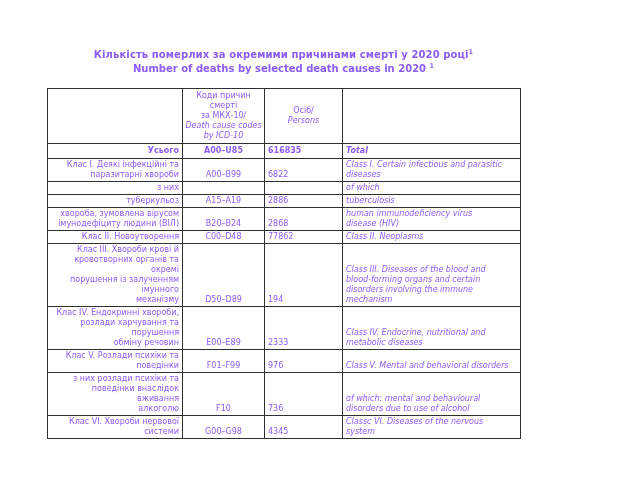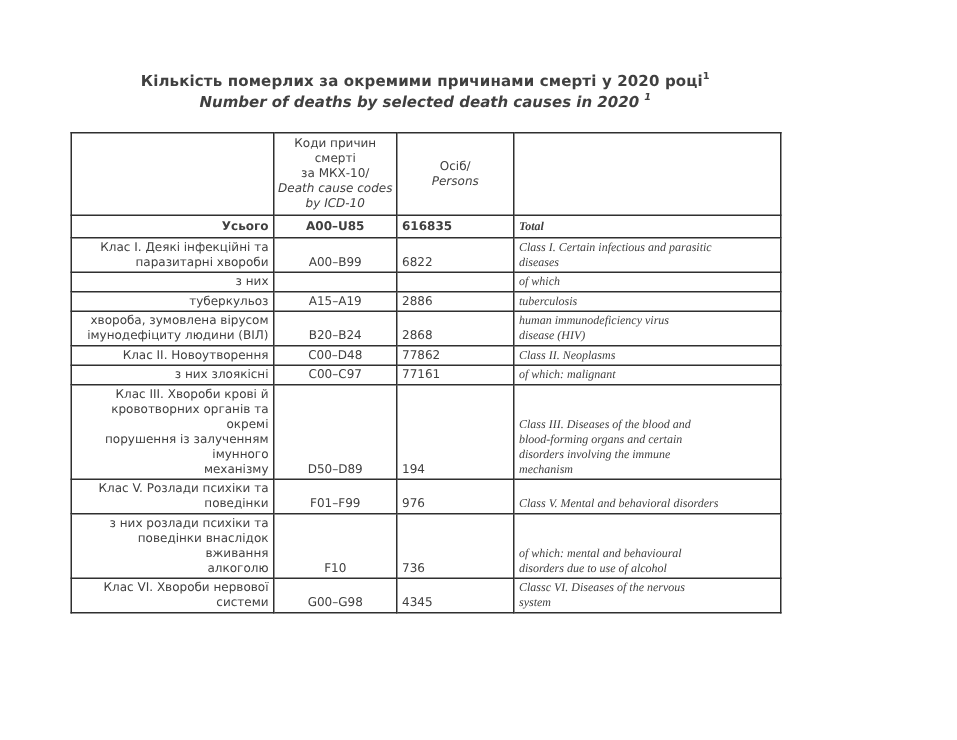--- a/index.html
+++ b/index.html
@@ -6,40 +6,39 @@
     margin: 0;
     padding: 0;
     background: #ffffff;
   }
   .page {
     position: relative;
     width: 638px;
     height: 493px;
     background: #ffffff;
     font-family: "DejaVu Sans", "Liberation Sans", sans-serif;
-    color: #404040;
+    color: #8b5cf6;
     overflow: hidden;
   }
   .title-block {
     position: absolute;
     left: 47px;
     top: 49px;
     width: 473px;
     text-align: center;
   }
   .title-uk {
     font-size: 10px;
     font-weight: bold;
     letter-spacing: 0.1px;
     white-space: nowrap;
   }
   .title-en {
     font-size: 10px;
     font-weight: bold;
-    font-style: italic;
     margin-top: 3px;
     white-space: nowrap;
   }
   sup.fn {
     font-size: 6.5px;
     font-weight: bold;
     vertical-align: super;
     line-height: 0;
   }
   table.deaths {
@@ -70,21 +69,21 @@
     text-align: center;
     vertical-align: middle;
     padding: 2px 2px;
     margin-top: 12px;
   }
   .hdr-en { font-style: italic; }
 
   td.cell-uk { text-align: right; }
   td.cell-code { text-align: center; }
   td.cell-num { text-align: left; padding-right: 4px; }
-  td.cell-en { text-align: left; font-style: italic; font-family: Liberation Serif, serif; }
+  td.cell-en { text-align: left; font-style: italic; }
 
   tr.row-total td.cell-uk,
   tr.row-total td.cell-code,
   tr.row-total td.cell-num { font-weight: bold; }
   tr.row-total td.cell-en { font-weight: bold; font-style: italic; }
   tr.row-total td { vertical-align: middle; height: 12px; }
 
   td.indent { padding-left: 9px; }
 </style>
 </head>
@@ -153,40 +152,43 @@
 disease (HIV)</td>
       </tr>
 
       <tr>
         <td class="cell-uk">Клас II. Новоутворення</td>
         <td class="cell-code">C00–D48</td>
         <td class="cell-num">77862</td>
         <td class="cell-en">Class II. Neoplasms</td>
       </tr>
 
-      <tr>
-        <td class="cell-uk indent">з них злоякісні</td>
-        <td class="cell-code">C00–C97</td>
-        <td class="cell-num">77161</td>
-        <td class="cell-en indent">of which: malignant</td>
-      </tr>
 
       <tr>
         <td class="cell-uk">Клас III. Хвороби крові й
 кровотворних органів та окремі
 порушення із залученням імунного
 механізму</td>
         <td class="cell-code">D50–D89</td>
         <td class="cell-num">194</td>
         <td class="cell-en">Class III. Diseases of the blood and
 blood-forming organs and certain
 disorders involving the immune
 mechanism</td>
       </tr>
 
+      <tr>
+        <td class="cell-uk">Клас IV. Ендокринні хвороби,
+розлади харчування та порушення
+обміну речовин</td>
+        <td class="cell-code">E00–E89</td>
+        <td class="cell-num">2333</td>
+        <td class="cell-en">Class IV. Endocrine, nutritional and
+metabolic diseases</td>
+      </tr>
 
 
       <tr>
         <td class="cell-uk">Клас V. Розлади психіки та
 поведінки</td>
         <td class="cell-code">F01–F99</td>
         <td class="cell-num">976</td>
         <td class="cell-en">Class V. Mental and behavioral disorders</td>
       </tr>
 

